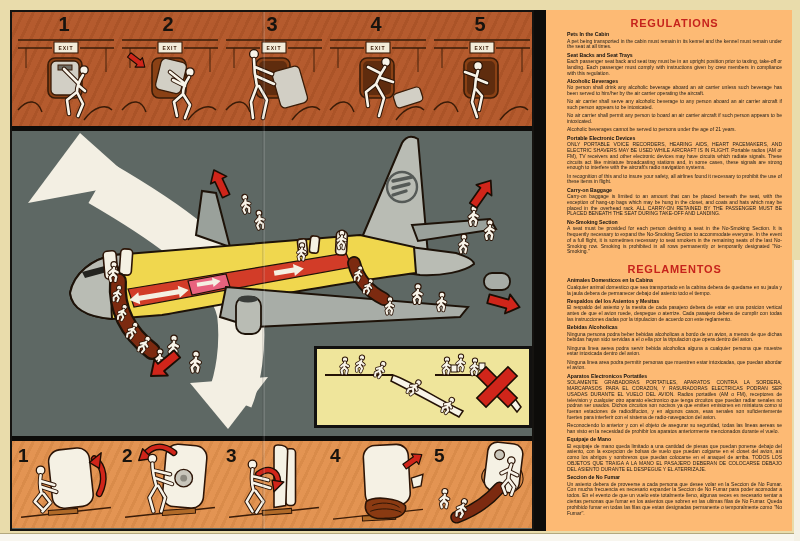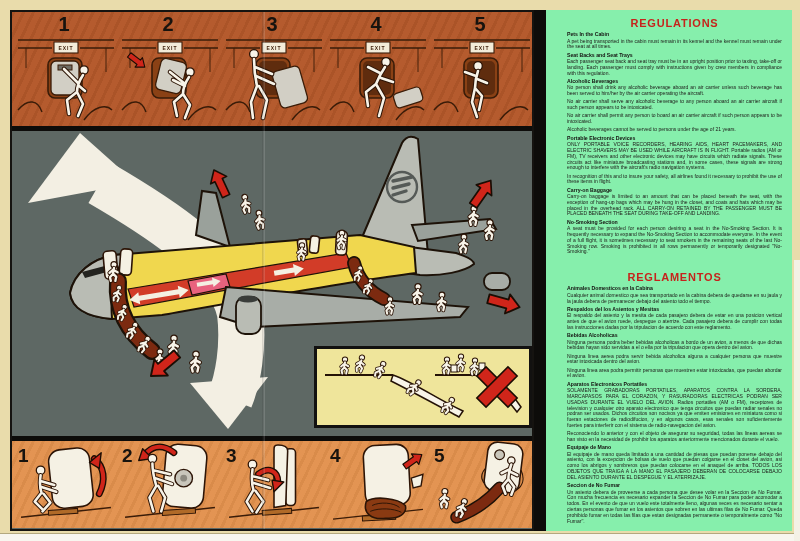--- a/index.html
+++ b/index.html
@@ -45,24 +45,24 @@
   .rhead{fill:#d0251a;stroke:#1a0d04;stroke-width:1.4;stroke-linejoin:round;}
   .rail{fill:#b06a28;stroke:#2c1406;stroke-width:1;}
   .slideo{stroke:#1d1208;fill:none;stroke-linecap:round;}
   .slideb{stroke:#7c2a10;fill:none;stroke-linecap:round;}
 
   .inset{position:absolute;right:0px;bottom:8px;width:212px;height:76px;
     background:#efe59b;border:3px solid #121110;z-index:4;}
 
   
   .text-col{position:absolute;left:546px;top:10px;width:246px;height:521px;
-    background:#86efac;box-sizing:border-box;padding:5px 10px 4px 21px;overflow:hidden;}
+    background:#fdba74;box-sizing:border-box;padding:5px 10px 4px 21px;overflow:hidden;}
   .text-col h1{font-size:11px;font-weight:bold;color:#c6231c;text-align:center;
     letter-spacing:.8px;margin:2px 0 3px 0;}
-  .text-col h1.second{margin-top:16px;}
+  .text-col h1.second{margin-top:8px;}
   .text-col h3{font-size:5.2px;font-weight:bold;color:#141210;margin:2.2px 0 .6px 0;line-height:1.15;}
   .text-col p{font-size:5px;color:#1d1b18;line-height:1.16;text-align:justify;margin:0 0 2.4px 0;}
 </style>
 </head>
 <body>
 
 <svg width="0" height="0" style="position:absolute" aria-hidden="true">
   <defs>
     <g id="fig">
       <circle cx="0" cy="-7" r="3.4" class="heado"></circle>

